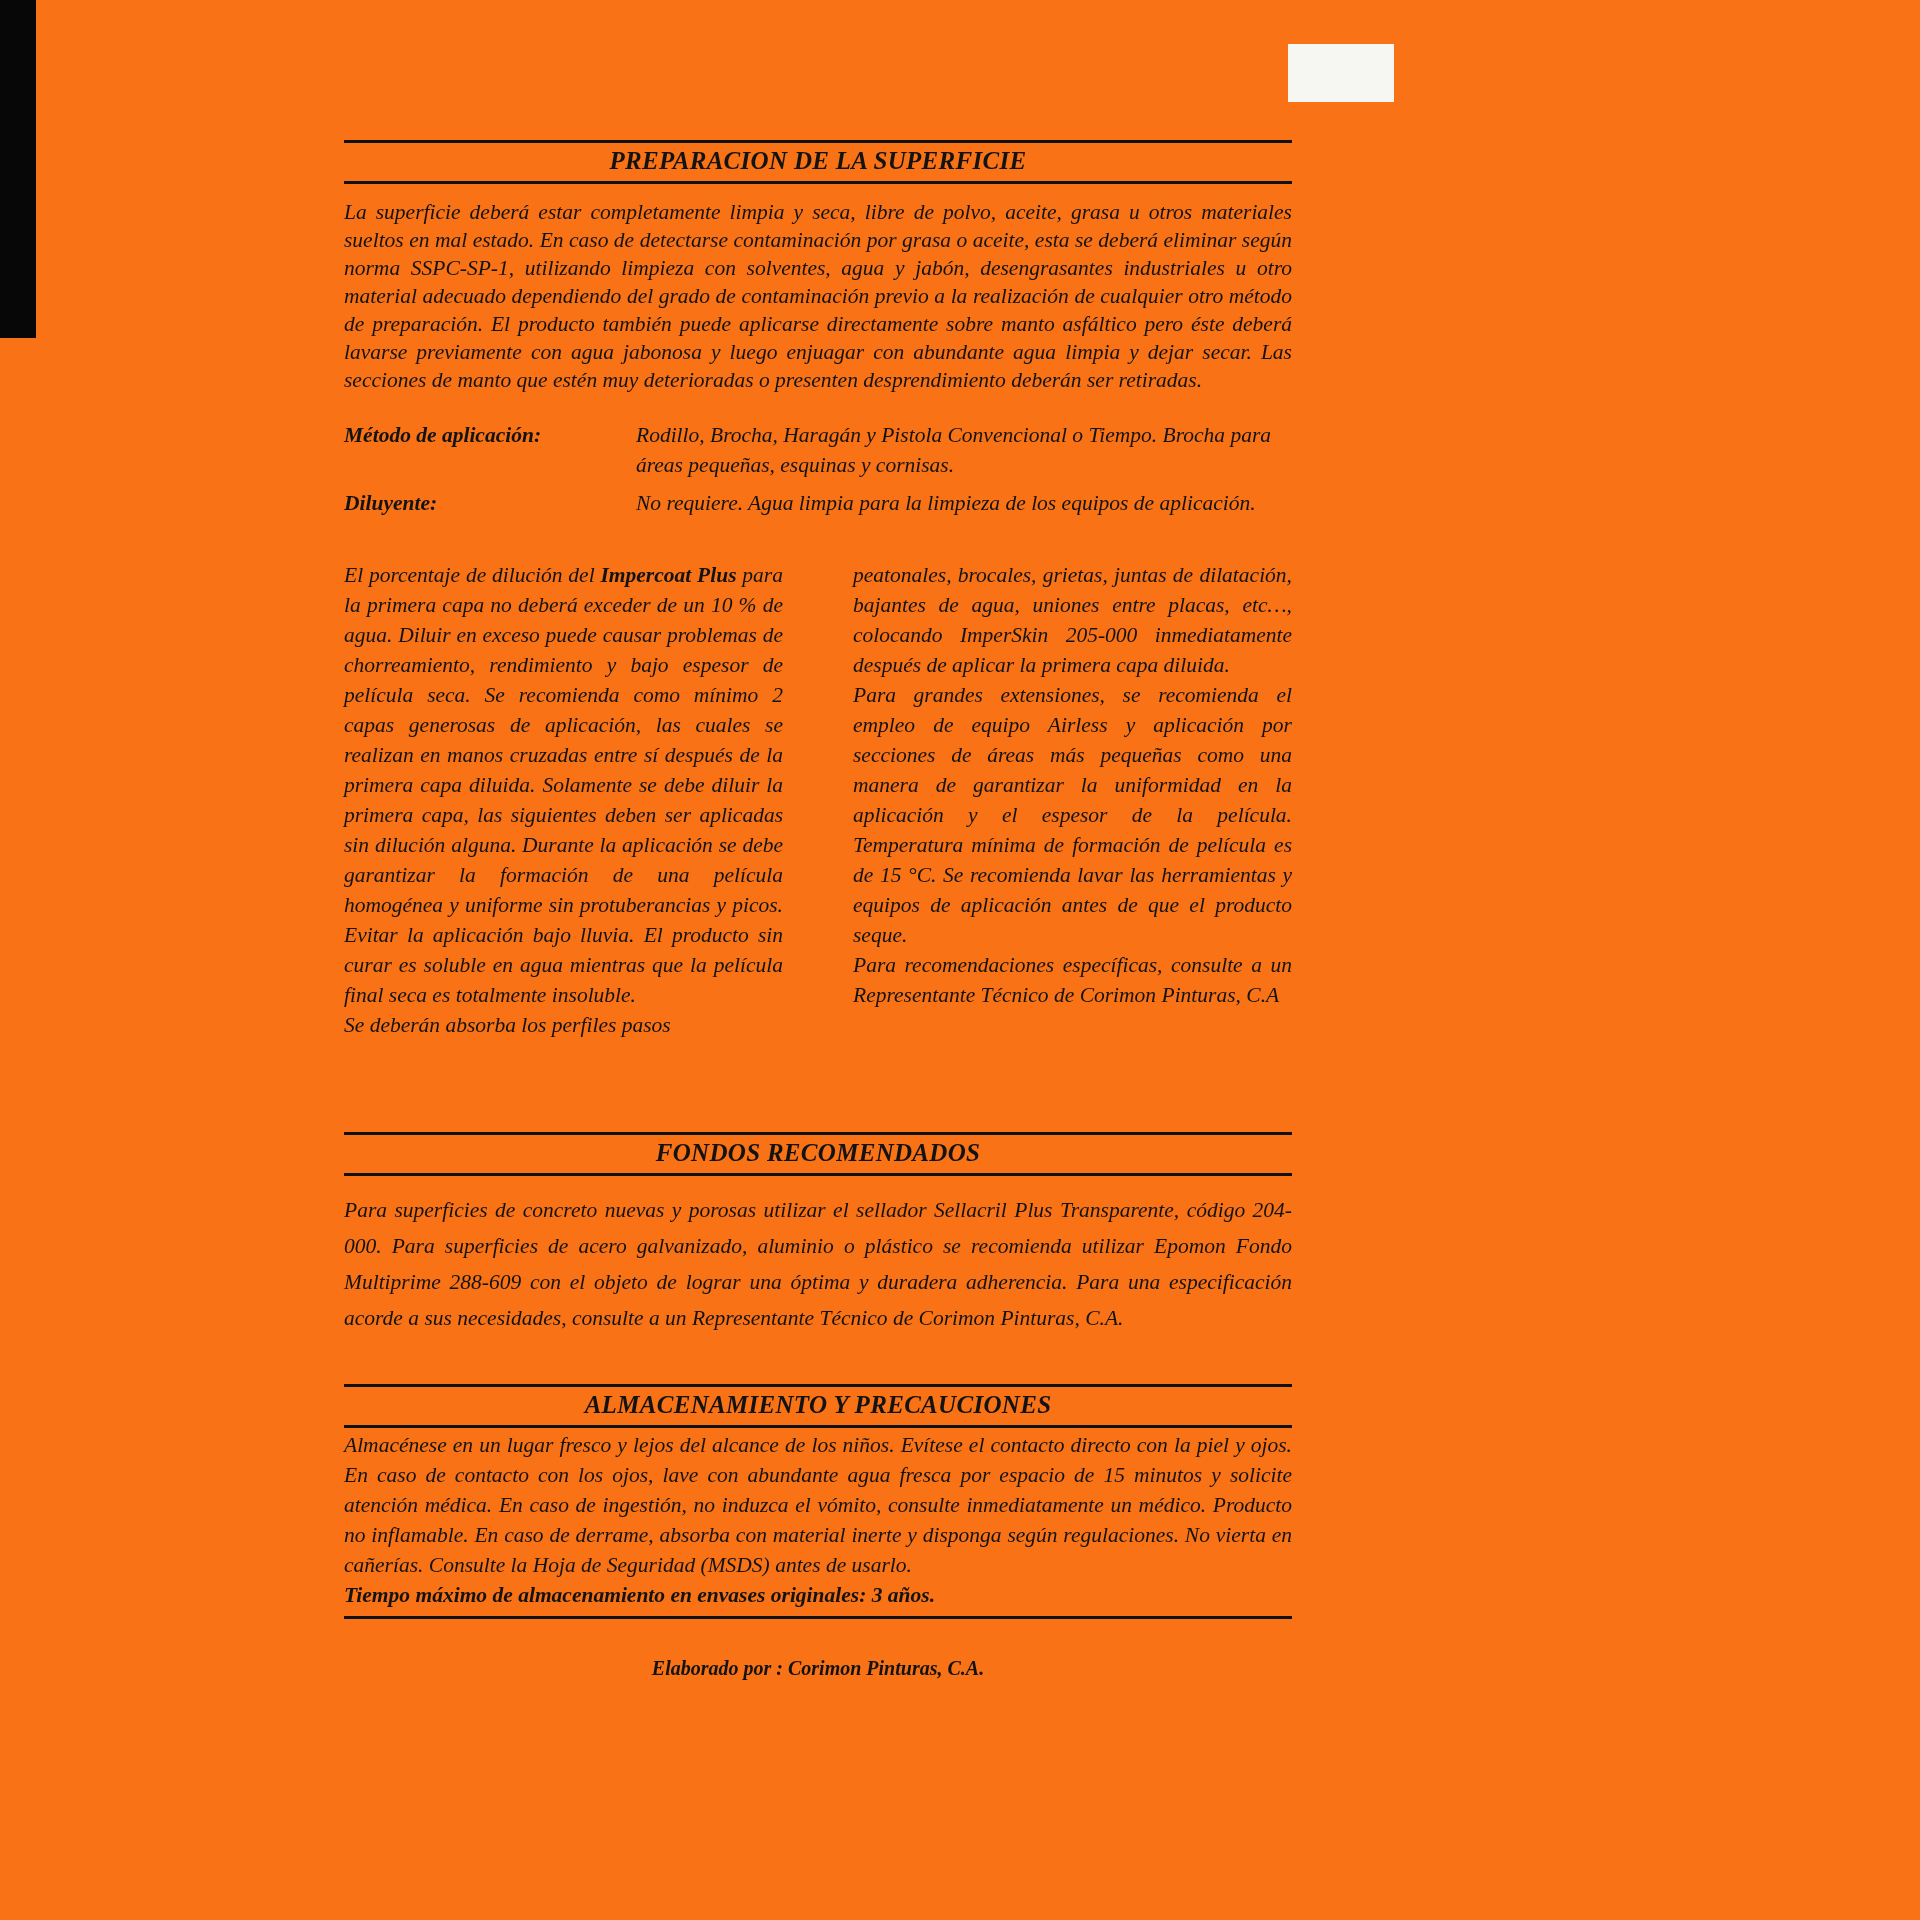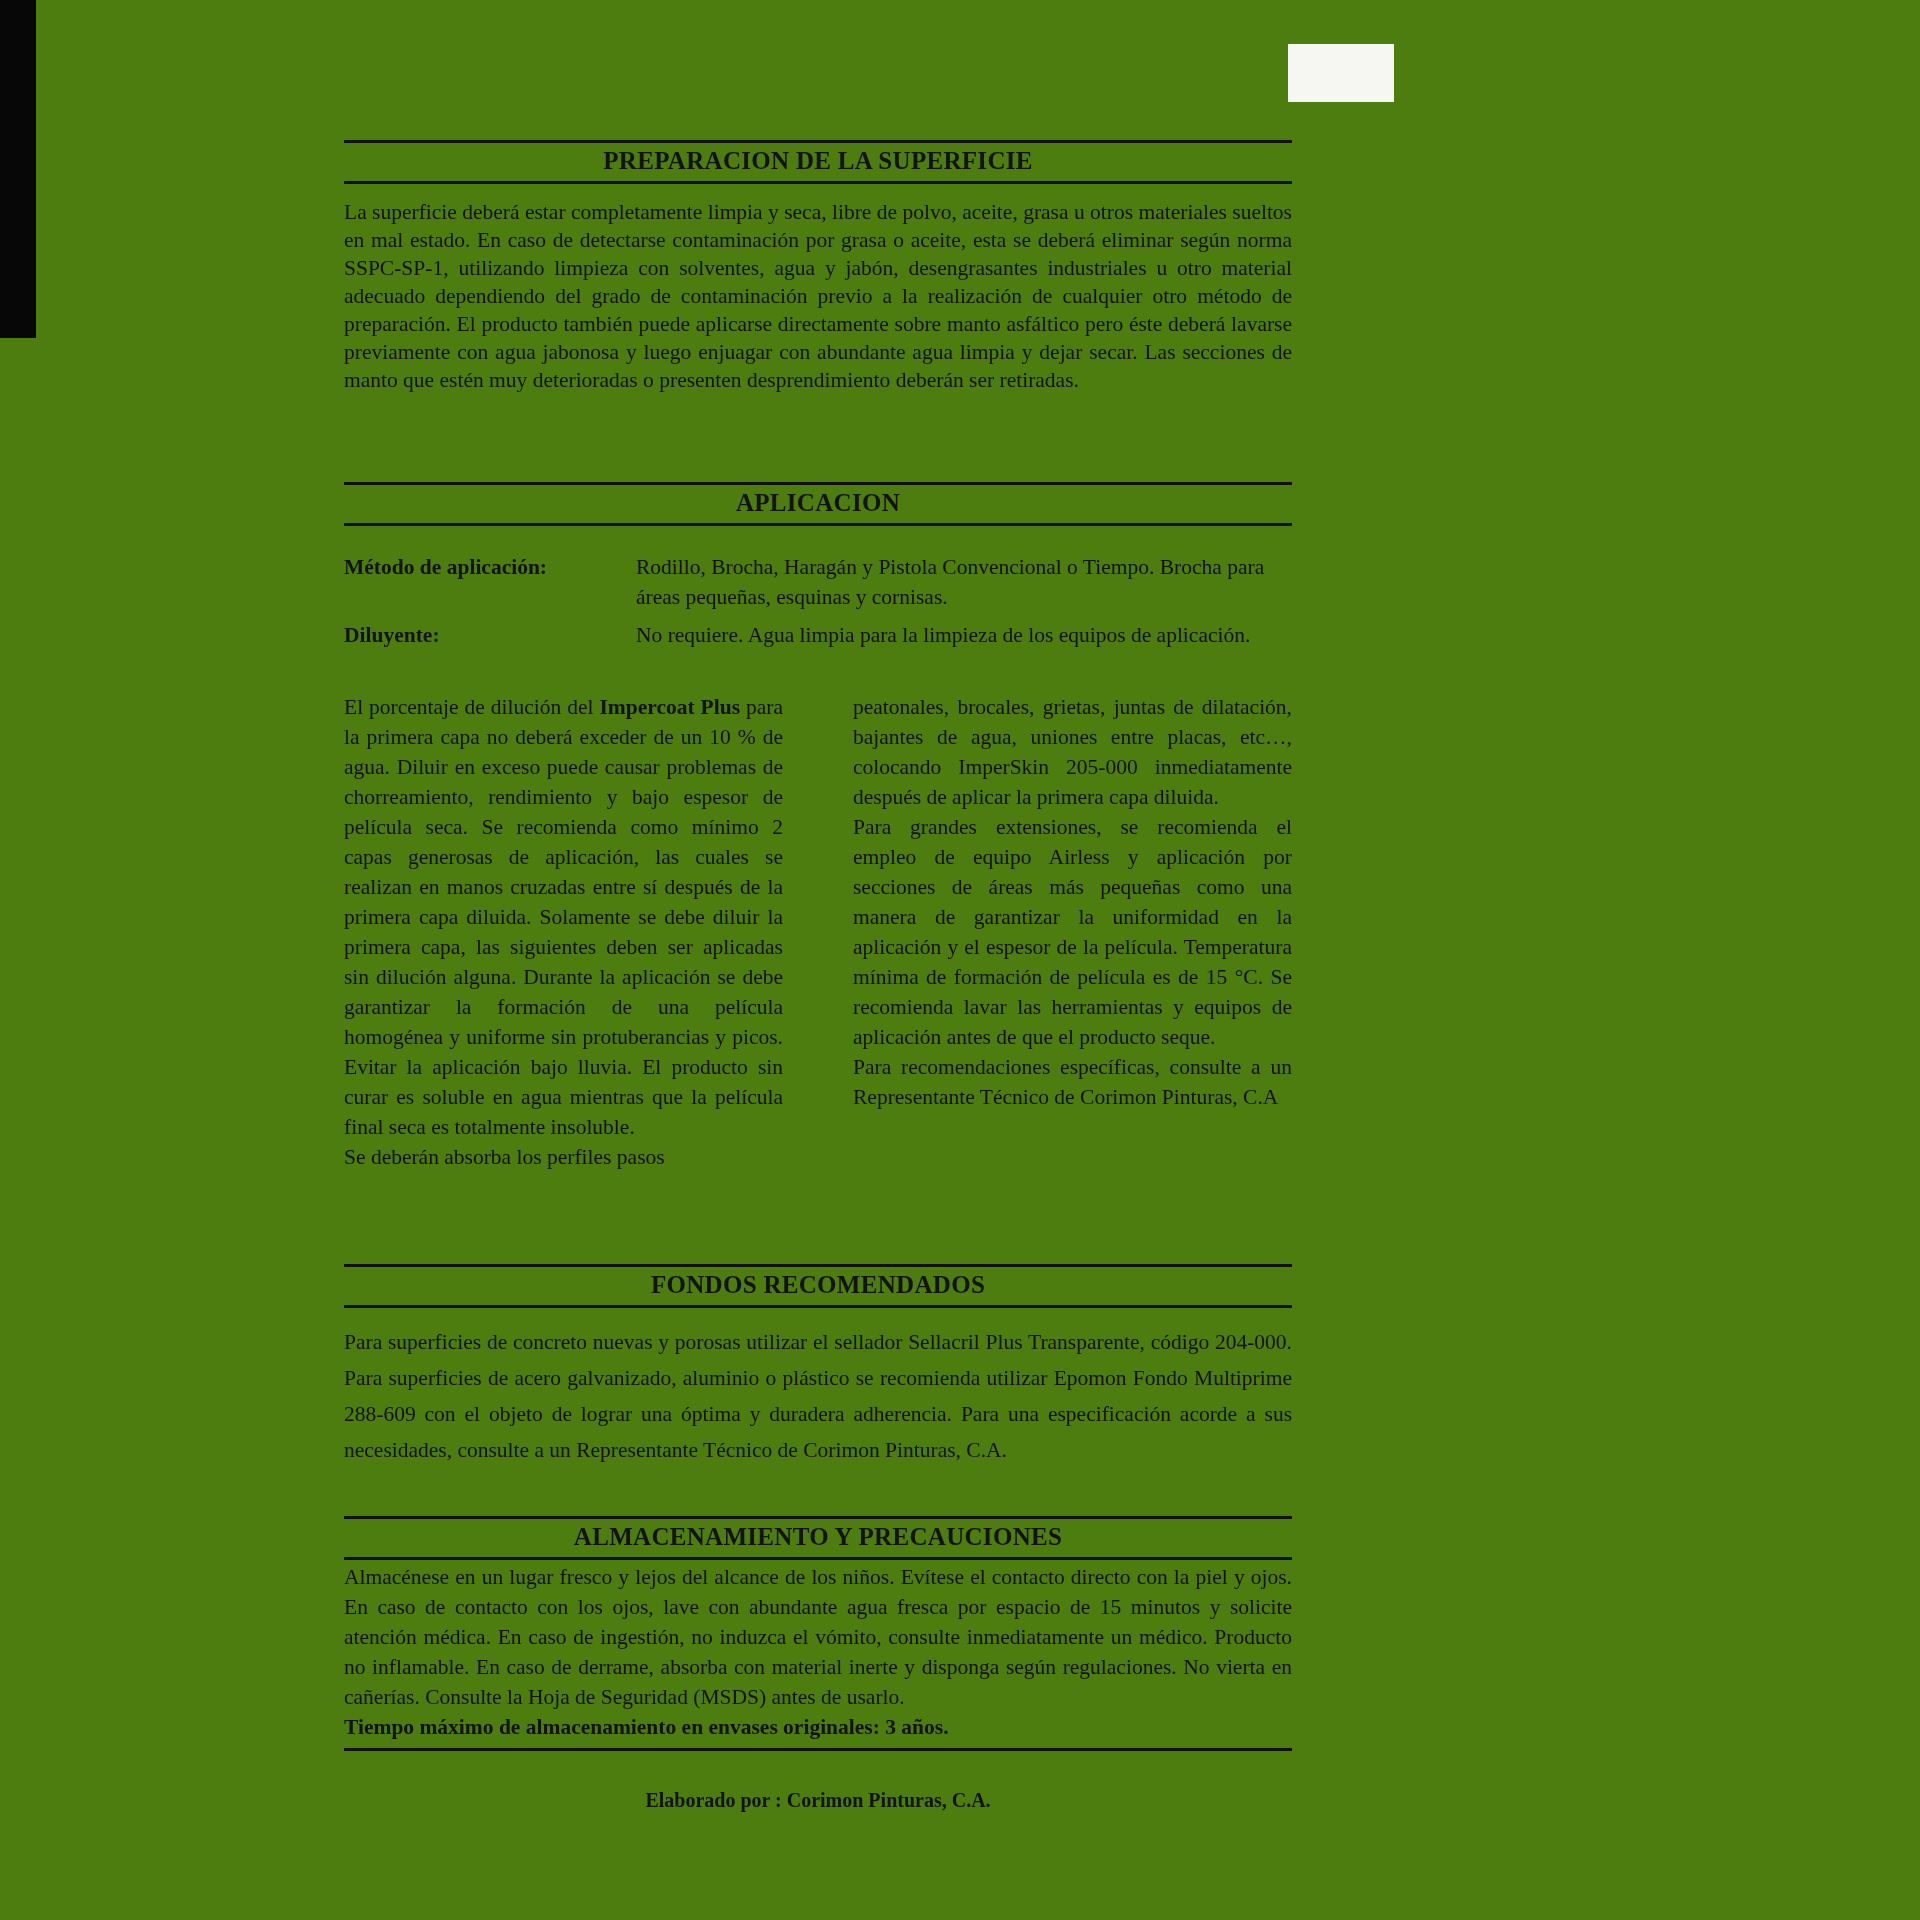--- a/index.html
+++ b/index.html
@@ -6,22 +6,23 @@
   html, body { width: 1920px; height: 1920px; }
   body {
     font-family: "Liberation Serif", serif;
     background: #ffffff;
     color: #131313;
   }
   .page {
     position: relative;
     width: 1920px;
     height: 1920px;
-    background: #4d7c0f;
+    background: #f97316;
     overflow: hidden;
+    font-style: italic;
   }
   .scan-bar {
     position: absolute;
     left: 0; top: 0;
     width: 36px; height: 338px;
     background: #070707;
   }
   .logo-ghost {
     position: absolute;
     left: 1288px; top: 44px;
@@ -97,23 +98,20 @@
   <div class="scan-bar"></div>
   <div class="logo-ghost"></div>
 
   <div class="content">
 
     <div class="sec-header hdr-preparacion">
       <div class="sec-title">PREPARACION DE LA SUPERFICIE</div>
     </div>
     <p class="body-text p-preparacion">La superficie deberá estar completamente limpia y seca, libre de polvo, aceite, grasa u otros materiales sueltos en mal estado. En caso de detectarse contaminación por grasa o aceite, esta se deberá eliminar según norma SSPC-SP-1, utilizando limpieza con solventes, agua y jabón, desengrasantes industriales u otro material adecuado dependiendo del grado de contaminación previo a la realización de cualquier otro método de preparación. El producto también puede aplicarse directamente sobre manto asfáltico pero éste deberá lavarse previamente con agua jabonosa y luego enjuagar con abundante agua limpia y dejar secar. Las secciones de manto que estén muy deterioradas o presenten desprendimiento deberán ser retiradas.</p>
 
-    <div class="sec-header hdr-aplicacion">
-      <div class="sec-title">APLICACION</div>
-    </div>
 
     <div class="fields">
       <div class="field-label">Método de aplicación:</div>
       <div class="field-value">Rodillo, Brocha, Haragán y Pistola Convencional o Tiempo. Brocha para áreas pequeñas, esquinas y cornisas.</div>
       <div class="field-label">Diluyente:</div>
       <div class="field-value">No requiere. Agua limpia para la limpieza de los equipos de aplicación.</div>
     </div>
 
     <div class="columns">
       <div class="col">

